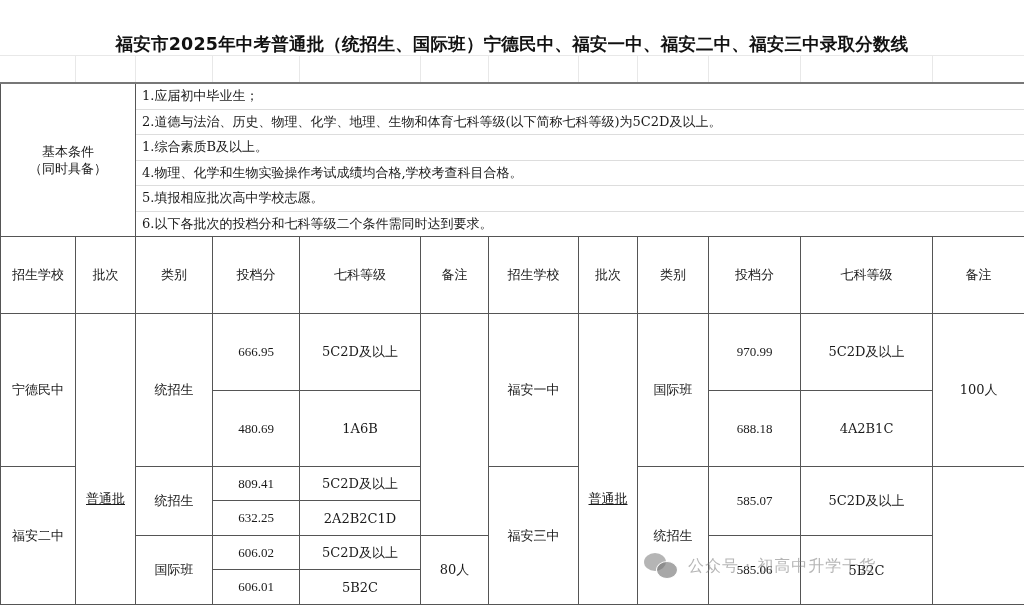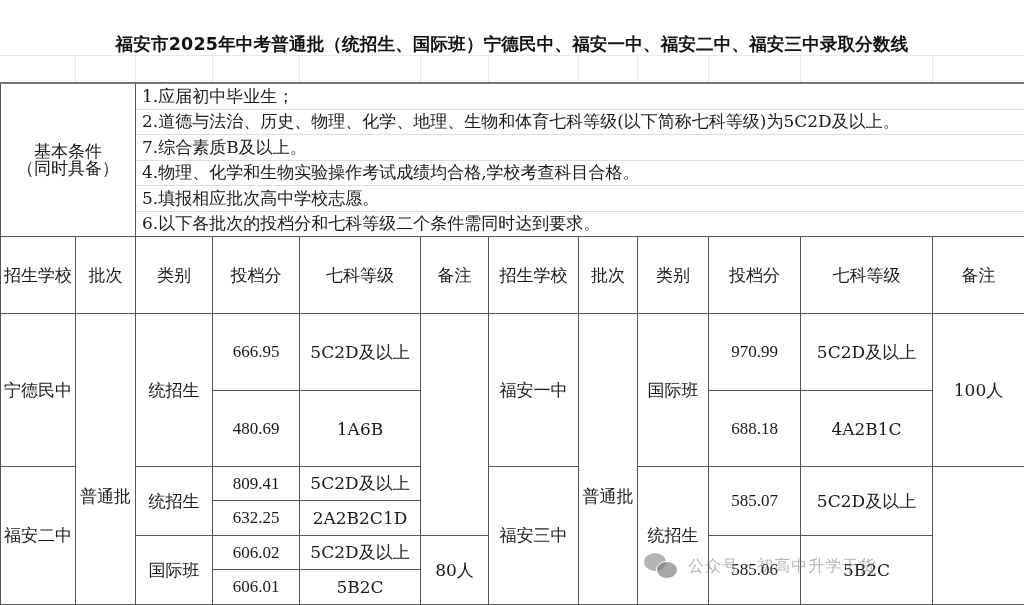--- a/index.html
+++ b/index.html
@@ -8,32 +8,32 @@
   .title { position:absolute; left:0; top:0; width:1024px; height:55px;
            display:flex; align-items:center; justify-content:center;
            font-family: "DejaVu Sans", "Liberation Sans", sans-serif;
            font-weight:bold; font-size:17.5px; color:#111; letter-spacing:0.2px;margin-top:16px; }
   .blankrow { position:absolute; left:0; top:55px; width:1024px; height:27px;
               border-top:1px solid #e8e8e8; }
   .blankrow .vl { position:absolute; top:0; height:27px; width:1px; background:#e8e8e8; }
   table.main { position:absolute; left:0; top:82px; width:1024px; border-collapse:collapse;
                table-layout:fixed; }
   table.main td { border:1px solid #555; padding:0; text-align:center; vertical-align:middle;
-                  font-size:17px; }
+                  font-size:13px; }
   table.main tr.top td { border-top:2px solid #777; }
   td.cond-label { font-size:13px; line-height:17px; }
   td.cond { text-align:left !important; padding-left:6px !important; font-size:12.5px;
             height:24.5px; border-left:1px solid #555; border-top:1px solid #ddd !important;
             border-bottom:1px solid #ddd !important; }
   td.cond.first { border-top:2px solid #777 !important; }
   td.cond.last { border-bottom:1px solid #555 !important; }
   td.hdr { height:76px; font-size:13.5px; }
   td.num { font-family:Liberation Serif, serif; font-size:13px; }
   td.batch { vertical-align:bottom !important; padding-bottom:0; }
-  .batch-text { display:inline-block; transform:translateY(-6px); }
+  .batch-text { display:inline-block; transform:translateY(-6px);text-decoration:underline; }
   .watermark { position:absolute; left:644px; top:546px; height:40px; display:flex; align-items:center;
                color:rgba(120,120,120,0.55); font-family:"DejaVu Sans","Liberation Sans",sans-serif;
                font-size:16px; pointer-events:none; letter-spacing:1px;justify-content:space-between; }
   .wm-icon { width:36px; height:30px; position:relative; margin-right:8px; }
   .wm-icon .b1 { position:absolute; left:0; top:2px; width:22px; height:18px; border-radius:50%;
                  background:rgba(120,120,120,0.55); }
   .wm-icon .b2 { position:absolute; left:12px; top:10px; width:20px; height:16px; border-radius:50%;
                  background:rgba(120,120,120,0.65); border:1px solid #fff; }
 </style>
 </head>
@@ -76,21 +76,21 @@
     <td colspan="2" rowspan="6" class="cond-label">
       <div>基本条件</div>
       <div>（同时具备）</div>
     </td>
     <td colspan="10" class="cond first">1.应届初中毕业生；</td>
   </tr>
   <tr>
     <td colspan="10" class="cond">2.道德与法治、历史、物理、化学、地理、生物和体育七科等级(以下简称七科等级)为5C2D及以上。</td>
   </tr>
   <tr>
-    <td colspan="10" class="cond">7.综合素质B及以上。</td>
+    <td colspan="10" class="cond">1.综合素质B及以上。</td>
   </tr>
   <tr>
     <td colspan="10" class="cond">4.物理、化学和生物实验操作考试成绩均合格,学校考查科目合格。</td>
   </tr>
   <tr>
     <td colspan="10" class="cond">5.填报相应批次高中学校志愿。</td>
   </tr>
   <tr>
     <td colspan="10" class="cond last">6.以下各批次的投档分和七科等级二个条件需同时达到要求。</td>
   </tr>

